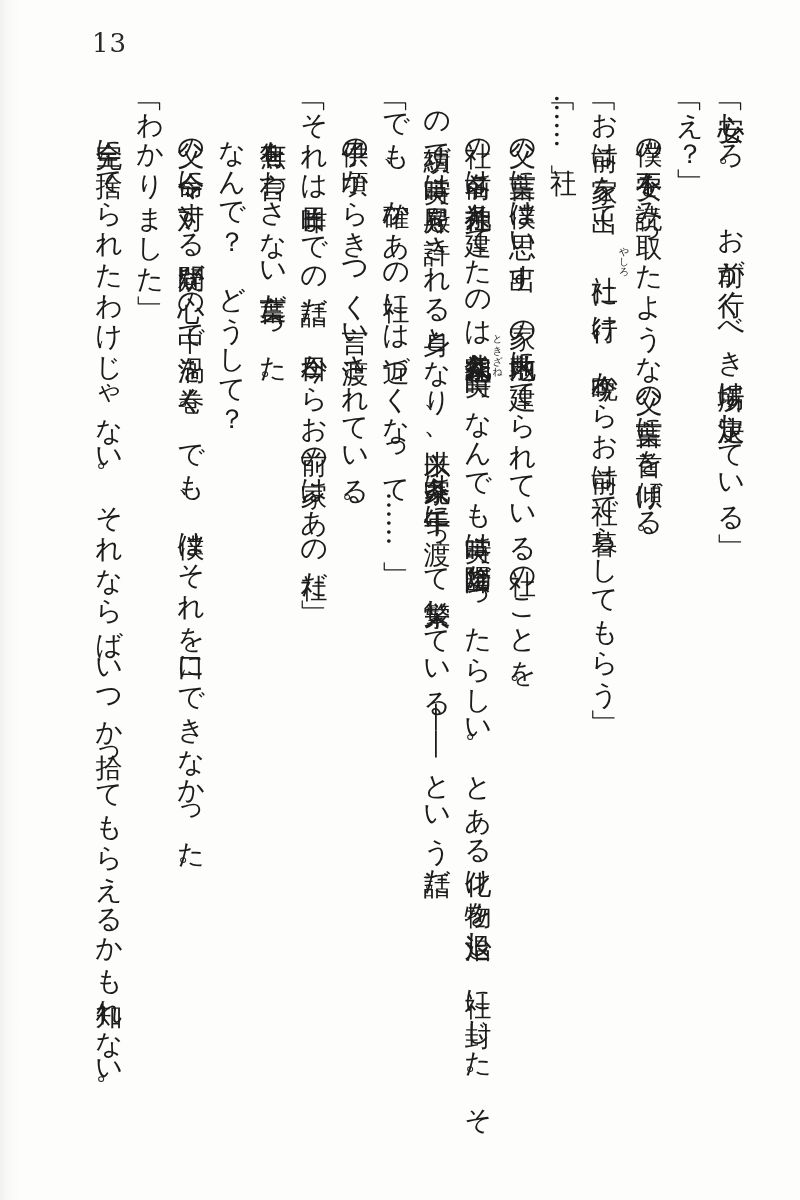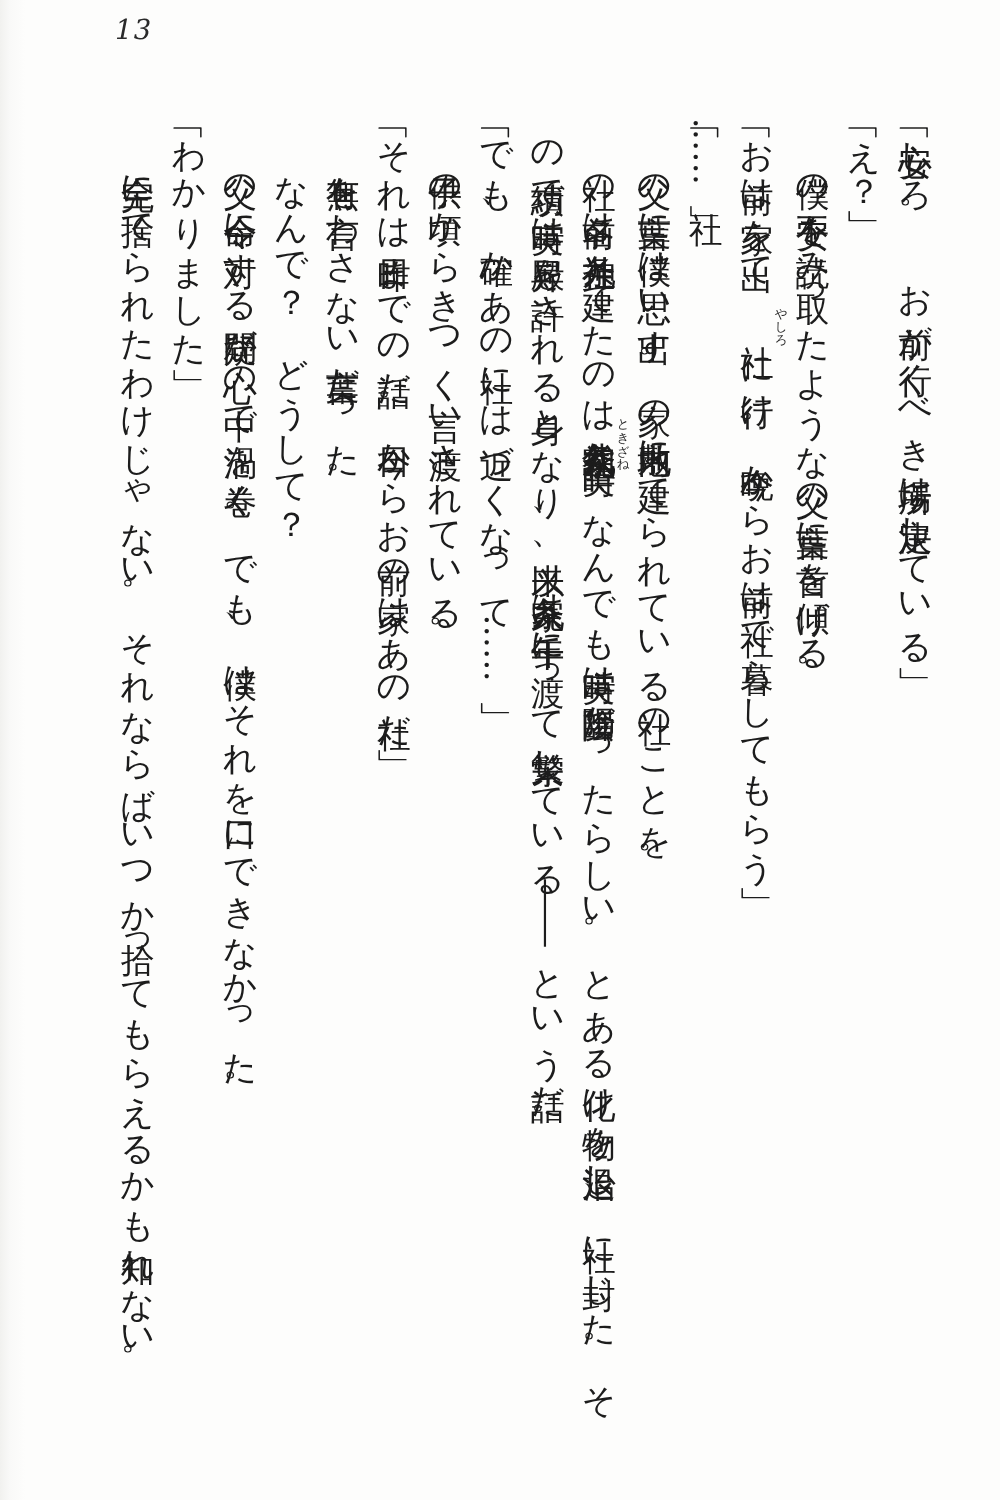--- a/index.html
+++ b/index.html
@@ -17,23 +17,22 @@
   .page {
     position: relative;
     width: 800px;
     height: 1200px;
     background: linear-gradient(90deg, #f1f1ef 0px, #f9f9f8 8px, #fdfdfc 20px, #fdfdfc 100%);
     color: #1c1c1c;
   }
   .page-number {
     position: absolute;
     left: 92px;
-    top: 12px;
-    font-style: italic;
-    font-size: 22px;
+    top: 28px;
+    font-size: 26px;
     letter-spacing: 1px;
     color: #2a2a2a;
   }
   .text-area {
     position: absolute;
     top: 94px;
     right: 48px;
     height: 1040px;
     writing-mode: vertical-rl;
     text-orientation: mixed;

